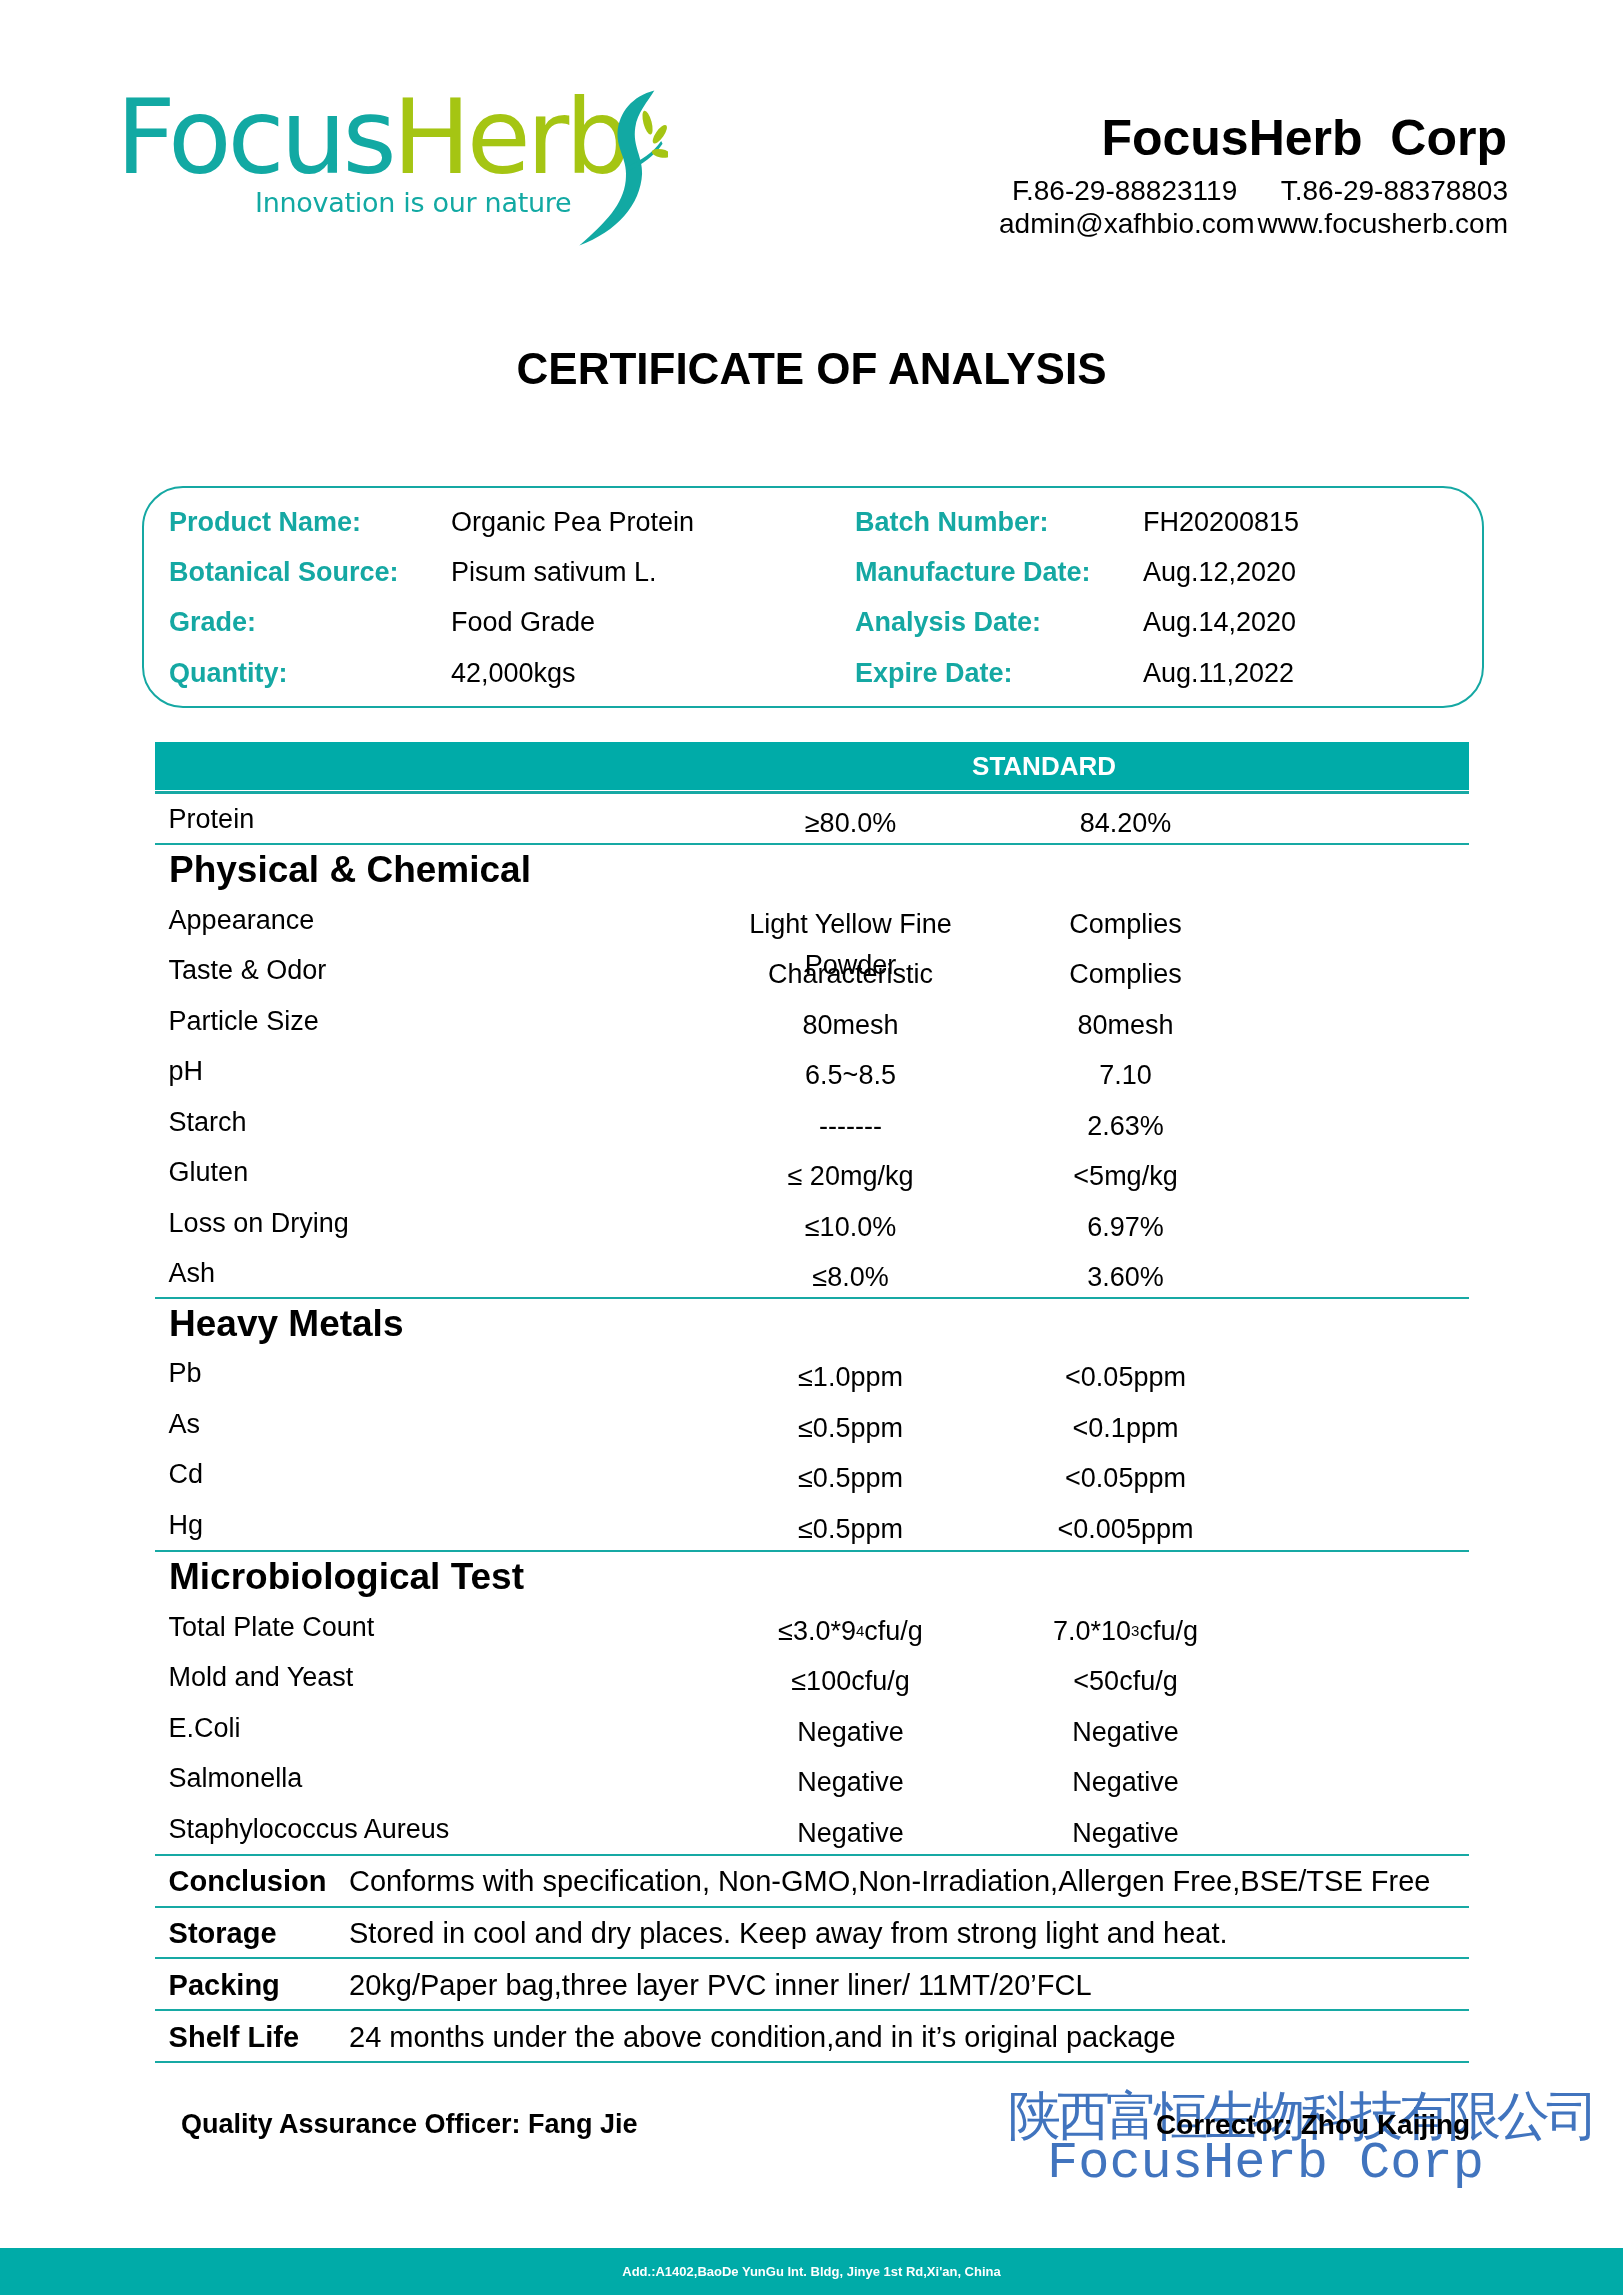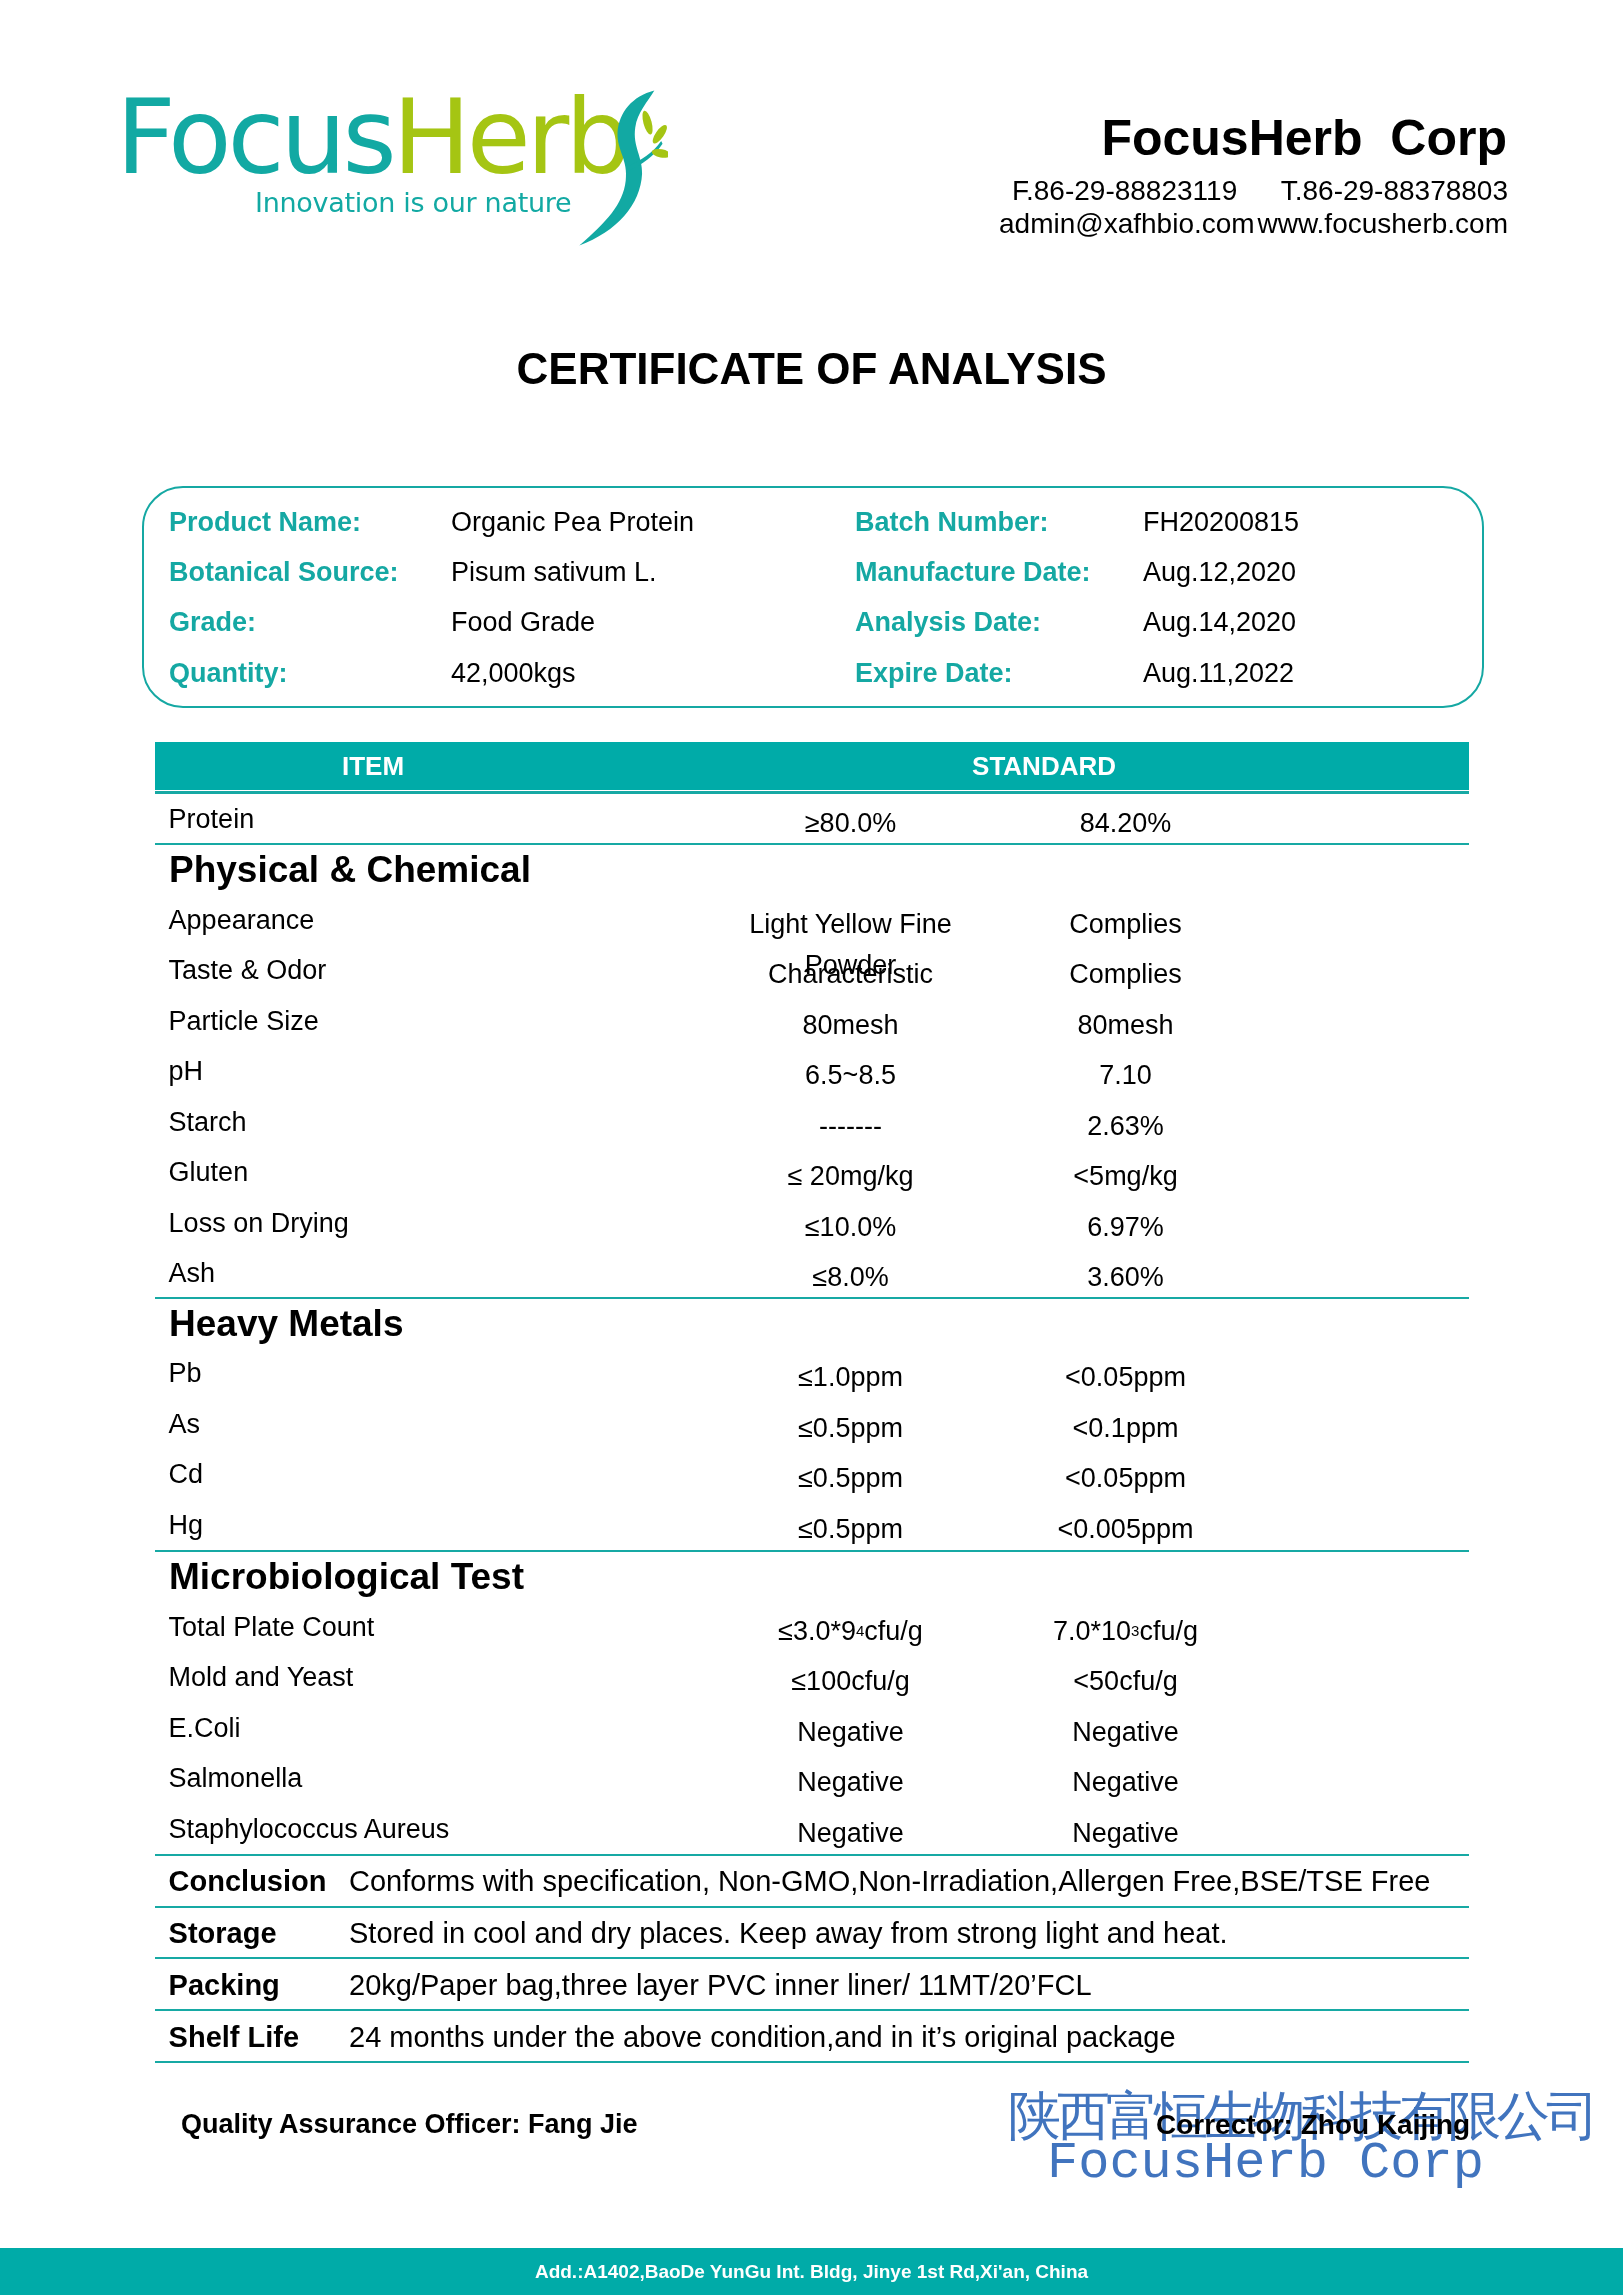--- a/index.html
+++ b/index.html
@@ -53,21 +53,21 @@
   .foot-row { position: absolute; left: 155px; width: 1314px; font-size: 29px; }
   .foot-row .k { position: absolute; left: 13.6px; font-weight: bold; }
   .foot-row .v { position: absolute; left: 194px; white-space: nowrap; }
 
   .qa { left: 181px; top: 2109px; font-size: 27px; font-weight: bold; }
   .stamp-cn { left: 1008px; top: 2081px; font-size: 53px; color: #2d66b8; font-family: "DejaVu Serif", serif; letter-spacing: -4.1px; opacity: 0.9; }
   .stamp-en { left: 1047px; top: 2134px; font-size: 52px; color: #2d66b8; font-family: "Liberation Mono", "DejaVu Sans Mono", monospace; opacity: 0.9; }
   .corrector { left: 1156px; top: 2109px; font-size: 28px; font-weight: bold; }
 
   .footer-bar { left: 0; top: 2248px; width: 1623px; height: 48px; background: #00aba8; }
-  .footer-text { position: absolute; left: 0; width: 1623px; text-align: center; top: 0; line-height: 48px; color: #fff; font-weight: bold; font-size: 19px; }
+  .footer-text { position: absolute; left: 0; width: 1623px; text-align: center; top: 0; line-height: 48px; color: #fff; font-weight: bold; font-size: 13px; }
 </style>
 </head>
 <body>
 
 <div class="abs logo">
   <div class="logo-word">
     <span class="focus">Focus</span><span class="herb">Herb</span>
   </div>
   <div class="logo-tag">Innovation is our nature</div>
   <svg class="logo-mark" viewBox="0 0 170 240">
@@ -100,21 +100,20 @@
 <div class="abs info-label" style="left:855px;top:507px;">Batch Number:</div>
 <div class="abs info-value" style="left:1143px;top:507px;">FH20200815</div>
 <div class="abs info-label" style="left:855px;top:557px;">Manufacture Date:</div>
 <div class="abs info-value" style="left:1143px;top:557px;">Aug.12,2020</div>
 <div class="abs info-label" style="left:855px;top:607px;">Analysis Date:</div>
 <div class="abs info-value" style="left:1143px;top:607px;">Aug.14,2020</div>
 <div class="abs info-label" style="left:855px;top:658px;">Expire Date:</div>
 <div class="abs info-value" style="left:1143px;top:658px;">Aug.11,2022</div>
 
 <div class="abs tbl thead">
-  <div class="hcell" style="left:0;width:436px;">ITEM</div>
   <div class="hcell" style="left:436px;width:750px;margin-left:-225px;left:436px;width:750px;text-align:right;">STANDARD</div>
 </div>
 <div class="abs tbl thead-line"></div>
 
 <div class="row" style="top:799px;">
   <span class="it">Protein</span>
   <span class="std">≥80.0%</span>
   <span class="res">84.20%</span>
 </div>
 <div class="hline" style="top:843px;"></div>

